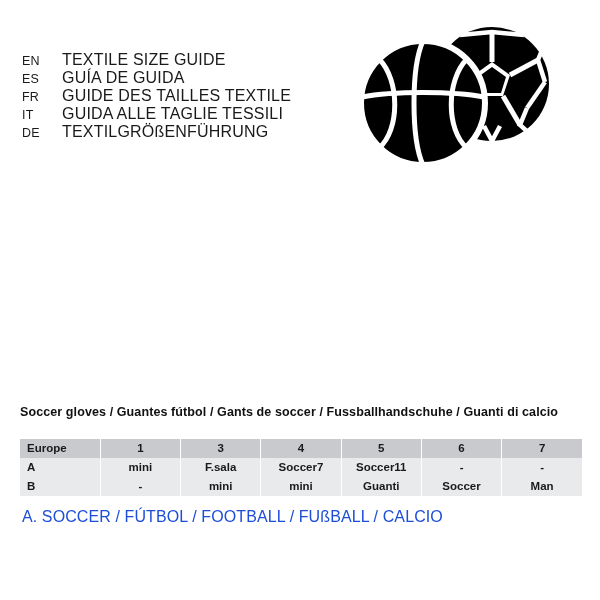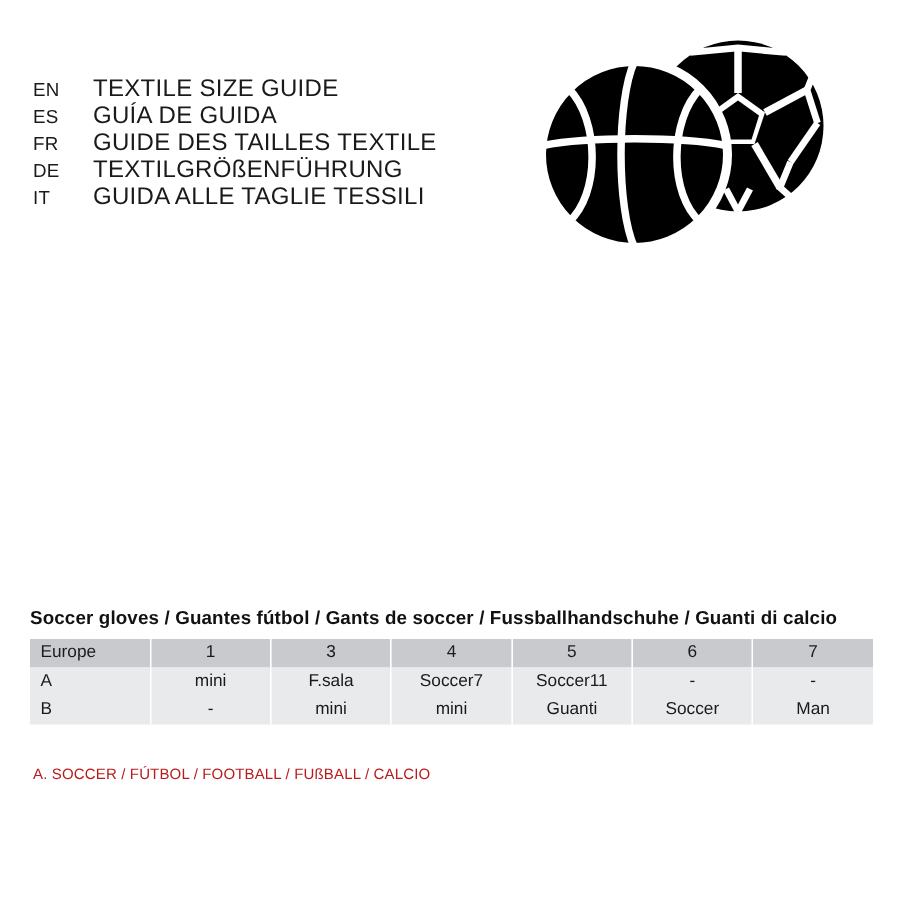--- a/index.html
+++ b/index.html
@@ -59,32 +59,32 @@
     position: absolute;
     left: 20px;
     top: 405px;
     width: 562px;
   }
   .table-title {
     font-size: 12.5px;
     font-weight: bold;
     letter-spacing: 0.1px;
     color: #111111;
-    margin-bottom: 7px;
+    margin-bottom: 20px;
     white-space: nowrap;
   }
   table.size-table {
     border-collapse: collapse;
     width: 562px;
     table-layout: fixed;
   }
   table.size-table th,
   table.size-table td {
     font-size: 11.5px;
-    font-weight: normal;
+    font-weight: bold;
     text-align: center;
     padding: 3px 0 4px 0;
     border-right: 1px solid #ffffff;
     color: #1a1a1a;
   }
   table.size-table th:last-child,
   table.size-table td:last-child {
     border-right: none;
   }
   table.size-table thead th {
@@ -102,23 +102,23 @@
   }
 
   
   .footnotes {
     position: absolute;
     left: 22px;
     top: 508px;
     width: 540px;
   }
   .footnote {
-    font-size: 10px;
+    font-size: 16px;
     letter-spacing: 0.1px;
-    color: #b91c1c;
+    color: #1d4ed8;
     line-height: 17px;
     white-space: nowrap;
   }
 </style>
 </head>
 <body>
 
 <div class="legend">
   <div class="legend-row">
     <span class="legend-code">EN</span>
@@ -126,26 +126,26 @@
   </div>
   <div class="legend-row">
     <span class="legend-code">ES</span>
     <span class="legend-text">GUÍA DE GUIDA</span>
   </div>
   <div class="legend-row">
     <span class="legend-code">FR</span>
     <span class="legend-text">GUIDE DES TAILLES TEXTILE</span>
   </div>
   <div class="legend-row">
+    <span class="legend-code">IT</span>
+    <span class="legend-text">GUIDA ALLE TAGLIE TESSILI</span>
+  </div>
+  <div class="legend-row">
     <span class="legend-code">DE</span>
     <span class="legend-text">TEXTILGRÖßENFÜHRUNG</span>
-  </div>
-  <div class="legend-row">
-    <span class="legend-code">IT</span>
-    <span class="legend-text">GUIDA ALLE TAGLIE TESSILI</span>
   </div>
 </div>
 
 <div class="illustration">
   <svg width="216" height="152" viewBox="0 0 216 152" xmlns="http://www.w3.org/2000/svg">
 
     <g>
       <circle cx="140" cy="62" r="57" fill="#000000"></circle>
 
       <polygon points="140,40 158,53 151,74 129,74 122,53" fill="#ffffff"></polygon>

